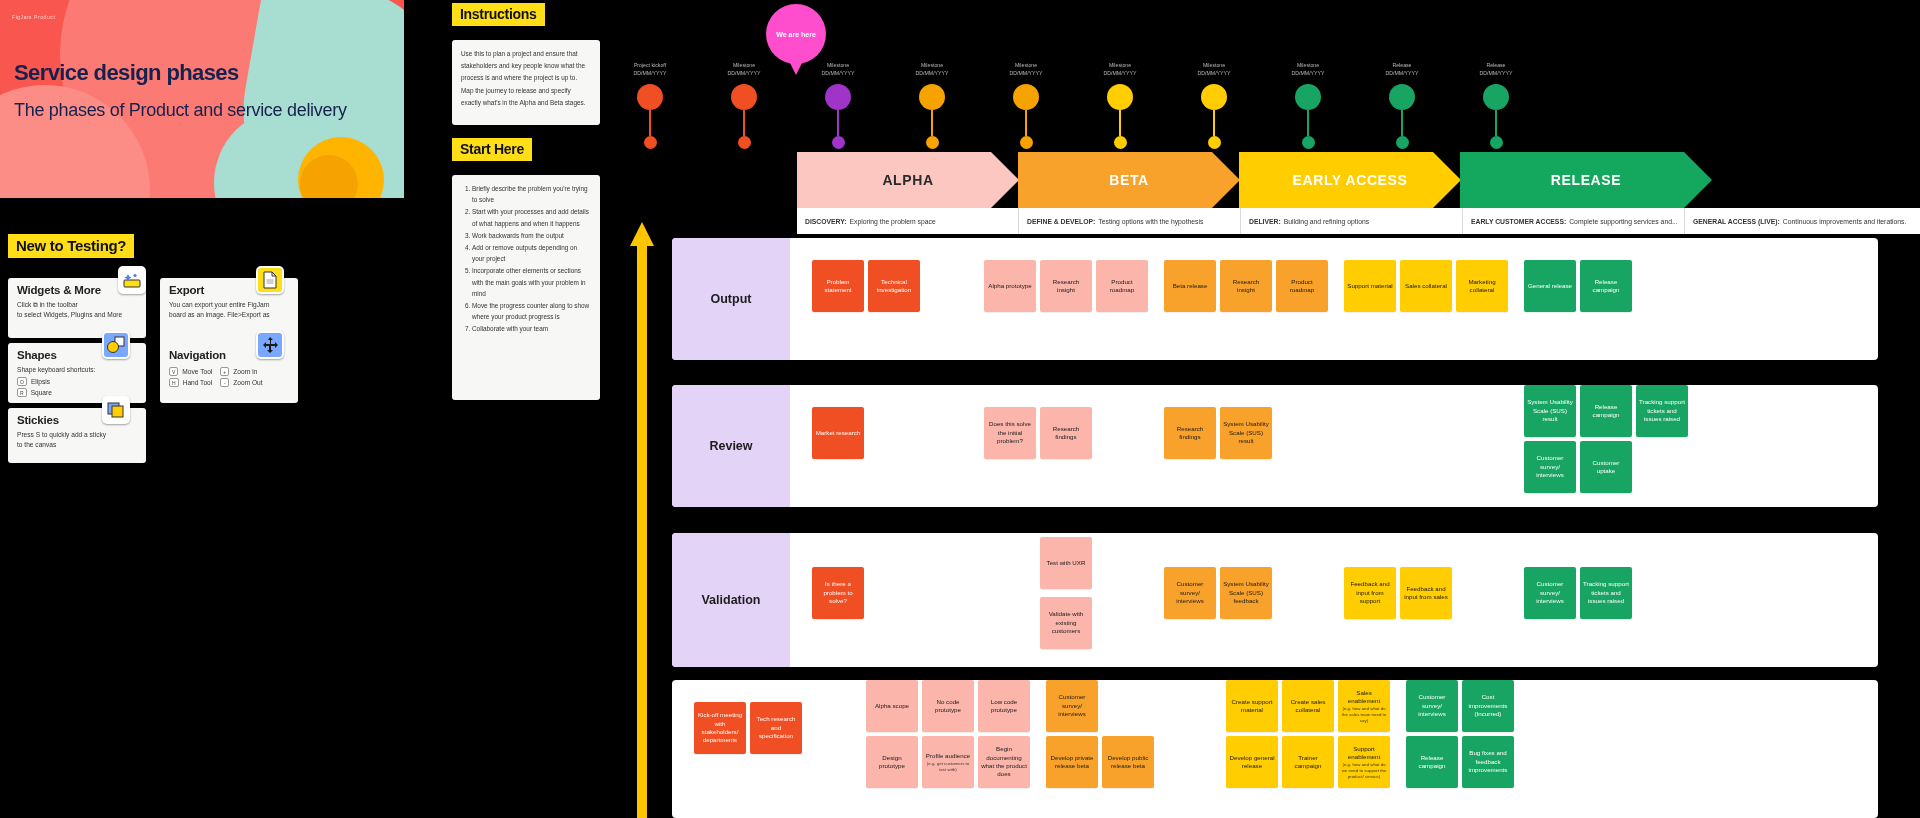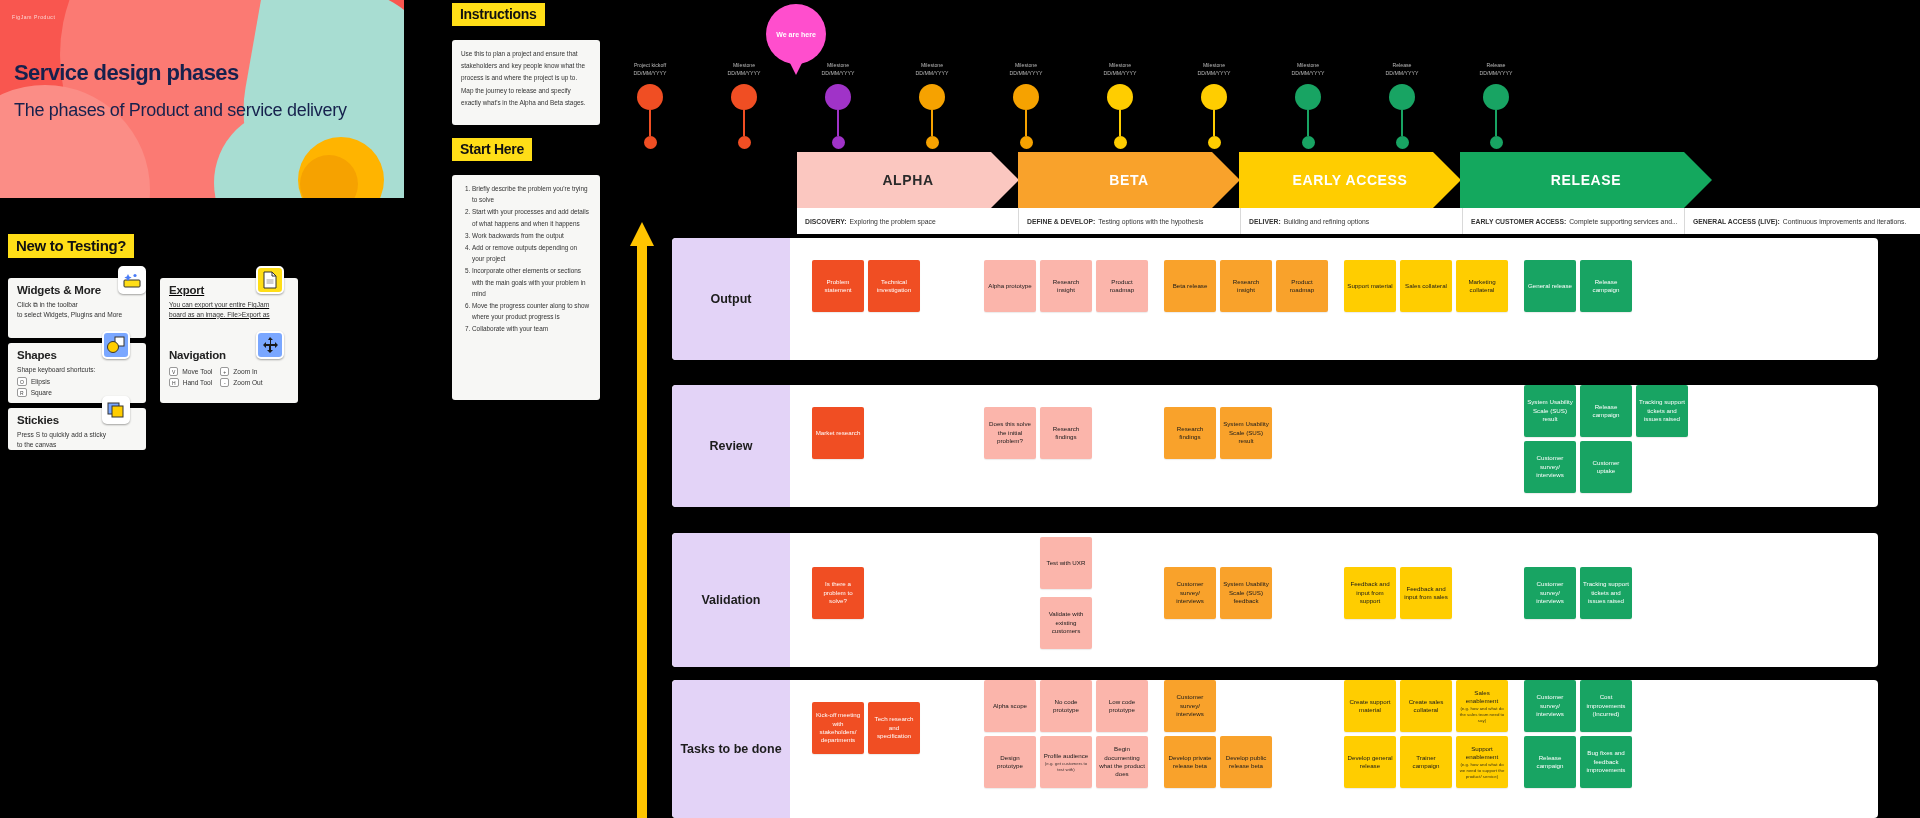--- a/index.html
+++ b/index.html
@@ -162,21 +162,21 @@
 to select Widgets, Plugins and More</p>
   </div>
   <div class="badge" style="left:118px; top:266px; background:#fff;">
     <svg width="20" height="16" viewBox="0 0 20 16">
       <rect x="2" y="8" width="16" height="7" rx="1" fill="#ffde17" stroke="#333" stroke-width="1"></rect>
       <path d="M6 2 l1.2 2.4 L9.6 5.6 L7.2 6.8 L6 9.2 L4.8 6.8 L2.4 5.6 L4.8 4.4 Z" fill="#4a7cf7"></path>
       <circle cx="13" cy="3.5" r="1.6" fill="#4a7cf7"></circle>
     </svg>
   </div>
 
-  <div class="hcard" style="left:160px; top:278px; width:138px; height:76px;text-decoration:underline;">
+  <div class="hcard" style="left:160px; top:278px; width:138px; height:76px;">
     <h3>Export</h3>
     <p style="white-space:pre-line">You can export your entire FigJam
 board as an image. File&gt;Export as</p>
   </div>
   <div class="badge" style="left:256px; top:266px; background:#ffde17;">
     <svg width="16" height="18" viewBox="0 0 16 18">
       <path d="M2 1 h8 l4 4 v12 h-12 Z" fill="#fff" stroke="#333" stroke-width="1"></path>
       <path d="M10 1 v4 h4" fill="none" stroke="#333" stroke-width="1"></path>
       <rect x="4.5" y="8" width="7" height="5" fill="#cfcfcf"></rect>
     </svg>
@@ -225,21 +225,21 @@
         </div>
       </div>
     </div>
   </div>
   <div class="badge" style="left:256px; top:331px; background:#7aa7ff;">
     <svg width="18" height="18" viewBox="0 0 18 18">
       <path d="M9 1 l3 3 h-2 v4 h4 v-2 l3 3 -3 3 v-2 h-4 v4 h2 l-3 3 -3 -3 h2 v-4 H5 v2 L2 9 l3 -3 v2 h4 V4 H7 Z" fill="#1a1a1a"></path>
     </svg>
   </div>
 
-  <div class="hcard" style="left:8px; top:408px; width:138px; height:42px;">
+  <div class="hcard" style="left:8px; top:408px; width:138px; height:55px;">
     <h3>Stickies</h3>
     <p style="white-space:pre-line">Press  S  to quickly add a sticky
 to the canvas</p>
   </div>
   <div class="badge" style="left:102px; top:396px; background:#fff;">
     <svg width="20" height="18" viewBox="0 0 20 18">
       <rect x="2" y="2" width="11" height="11" fill="#7aa7ff" stroke="#333" stroke-width="1"></rect>
       <rect x="6" y="5" width="11" height="11" fill="#ffcd00" stroke="#333" stroke-width="1"></rect>
     </svg>
   </div>
@@ -551,21 +551,20 @@
             </div>
           </div>
           <div class="note" style="left: 790px; top: 34px; width: 52px; height: 52px; background: rgb(24, 164, 99); color: rgb(255, 255, 255);">
             <div style="display:flex;flex-direction:column;align-items:center;justify-content:center;width:100%">
               <span>Tracking support tickets and issues raised</span>
             </div>
           </div>
         </div>
       </div>
       <div class="lane" style="top: 680px; width: 1206px; height: 138px;">
-        <div class="lane-label">Tasks to be done</div>
         <div class="lane-body">
           <div class="note" style="left: 22px; top: 22px; width: 52px; height: 52px; background: rgb(240, 78, 35); color: rgb(255, 255, 255);">
             <div style="display:flex;flex-direction:column;align-items:center;justify-content:center;width:100%">
               <span>Kick-off meeting with stakeholders/ departments</span>
             </div>
           </div>
           <div class="note" style="left: 78px; top: 22px; width: 52px; height: 52px; background: rgb(240, 78, 35); color: rgb(255, 255, 255);">
             <div style="display:flex;flex-direction:column;align-items:center;justify-content:center;width:100%">
               <span>Tech research and specification</span>
             </div>

